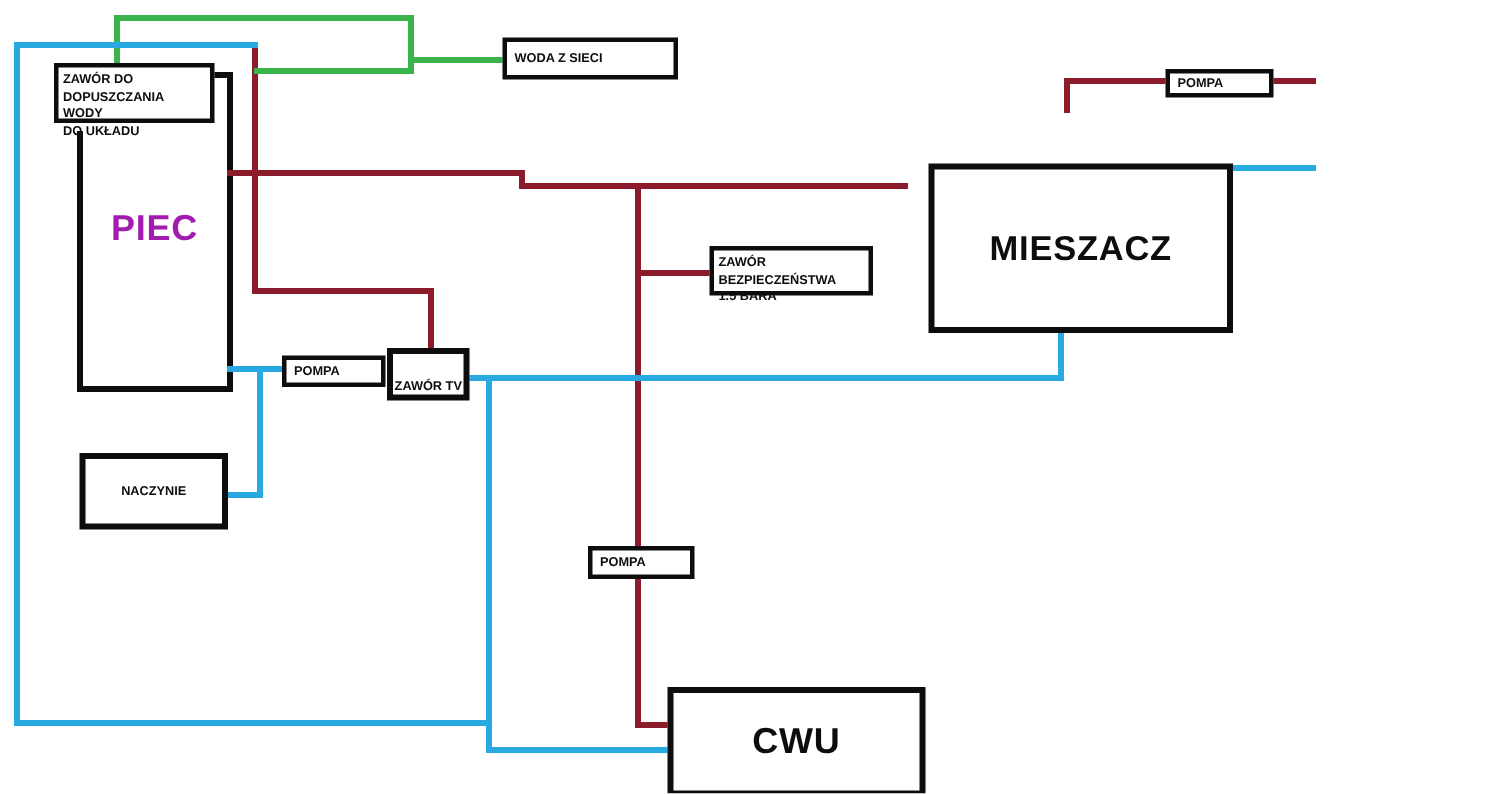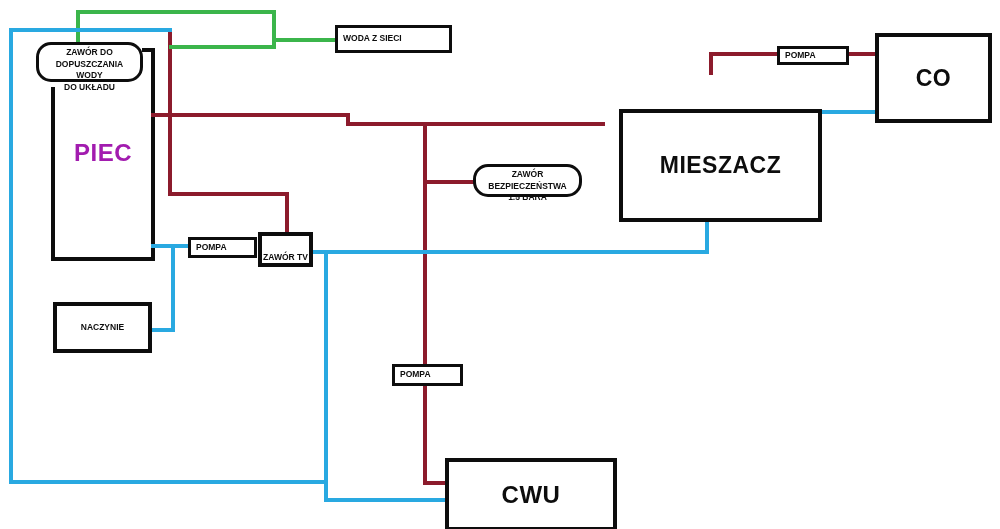--- a/index.html
+++ b/index.html
@@ -4,28 +4,28 @@
 <style>
   html,body{margin:0;padding:0;background:#fff;}
   #canvas{
     position:relative;width:1000px;height:529px;background:#fff;overflow:hidden;
     font-family:"Liberation Sans",sans-serif;
   }
   #pipes{position:absolute;left:0;top:0;z-index:1;}
   .box{
     position:absolute;z-index:2;background:#fff;border:3px solid #0d0d0d;
     box-sizing:border-box;display:flex;align-items:center;
-    color:#0d0d0d;font-weight:bold;text-align:center;
+    color:#0d0d0d;font-weight:bold;
   }
   .box.thick{border-width:4px;}
   .box .lbl{white-space:pre-line;}
   .small-lbl{font-size:8.5px;line-height:11.5px;letter-spacing:0;}
   .pad-left{justify-content:flex-start;padding-left:5px;}
   .centered{justify-content:center;text-align:center;}
-  .top-left{align-items:flex-start;justify-content:flex-start;padding:2px 3px;border-radius:15px;}
+  .top-left{align-items:flex-start;justify-content:flex-start;padding:2px 3px;}
   .big-lbl{font-size:23px;letter-spacing:0.5px;}
   .free-label{
     position:absolute;z-index:2;display:flex;align-items:center;justify-content:center;
     color:#a21caf;font-weight:bold;
   }
 </style>
 </head>
 <body>
 
 <div id="canvas" style="background: rgb(255, 255, 255);">
@@ -64,23 +64,20 @@
   </div>
 
   <div class="box thick big-lbl centered" style="left:619px;top:73px;width:203px;height:113px;margin-top:36px;">
     <span class="lbl">MIESZACZ</span>
   </div>
 
   <div class="box small-lbl pad-left" style="left:777px;top:46px;width:72px;height:19px;">
     <span class="lbl">POMPA</span>
   </div>
 
-  <div class="box thick big-lbl centered" style="left:875px;top:33px;width:117px;height:90px;">
-    <span class="lbl">CO</span>
-  </div>
 
   <div class="box small-lbl top-left" style="left:473px;top:164px;width:109px;height:33px;">
     <span class="lbl">ZAWÓR BEZPIECZEŃSTWA
 1.5 BARA</span>
   </div>
 
   <div class="box small-lbl pad-left" style="left:188px;top:237px;width:69px;height:21px;">
     <span class="lbl">POMPA</span>
   </div>
 

